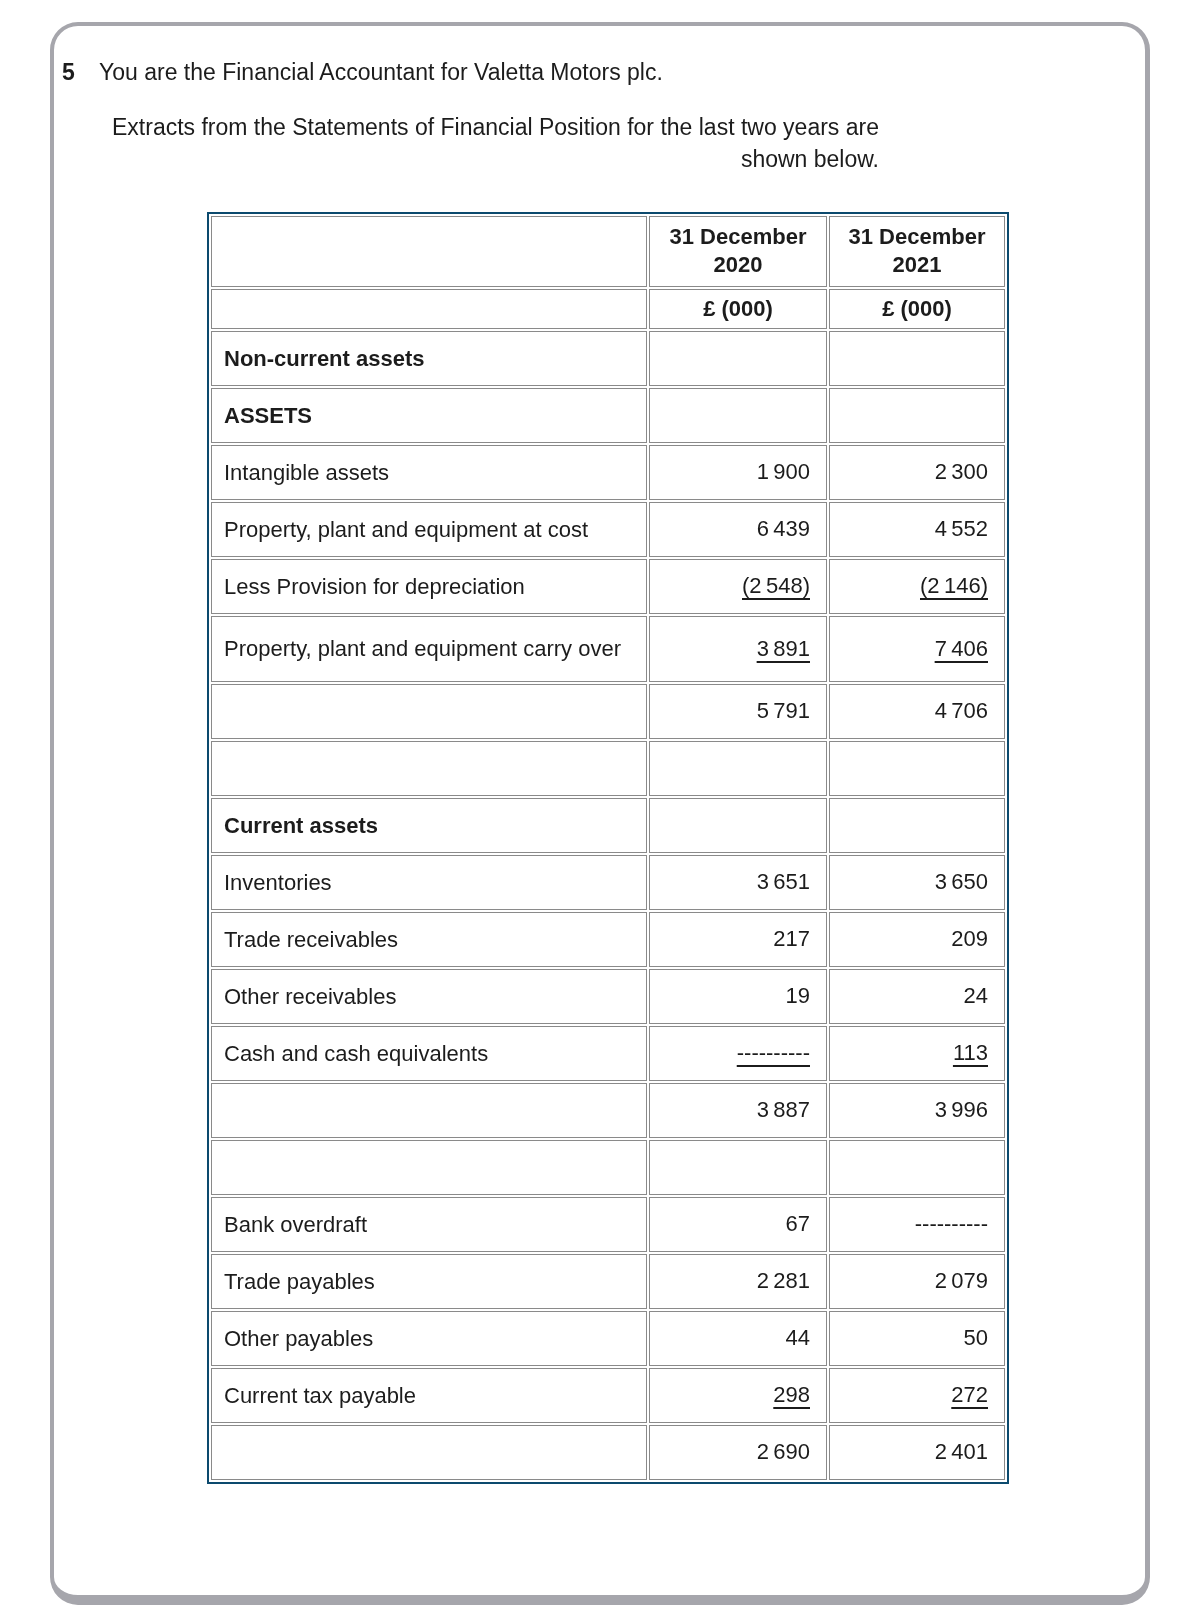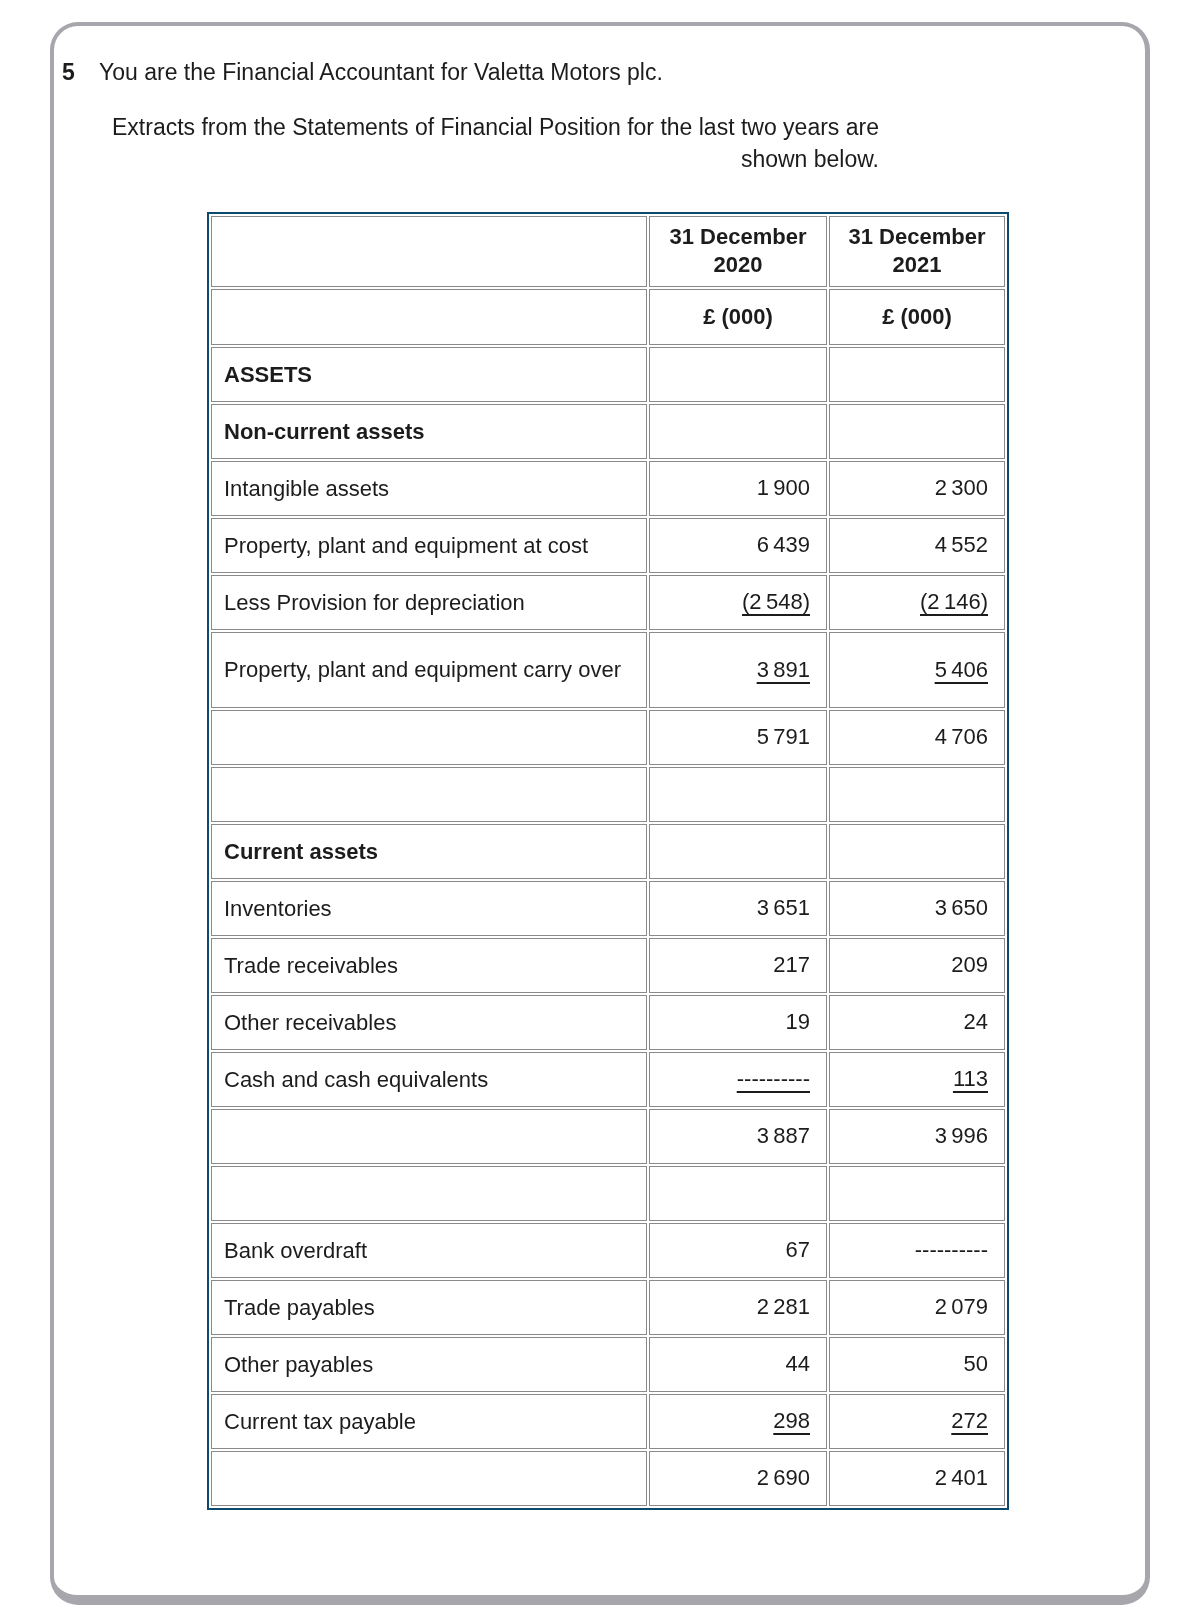--- a/index.html
+++ b/index.html
@@ -79,23 +79,23 @@
     text-align:right;
     padding:4px 16px 4px 20px;
     white-space:nowrap;
   }
   td.unit{
     font-weight:bold;
     text-align:center;
     padding:4px 10px;
   }
   tr.h-head{height:66px;}
-  tr.h-unit{height:56px;}
+  tr.h-unit{height:40px;}
   tr.h-std{height:55px;}
-  tr.h-tall{height:76px;}
+  tr.h-tall{height:66px;}
   .u{
     text-decoration:underline;
     text-underline-offset:5px;
     text-decoration-thickness:1.5px;
   }
 </style>
 </head>
 <body>
 
 <div class="page-box">
@@ -121,27 +121,27 @@
       <th class="colhead">31 December 2021</th>
     </tr>
 
     <tr class="h-unit">
       <td class="label"></td>
       <td class="unit">£ (000)</td>
       <td class="unit">£ (000)</td>
     </tr>
 
     <tr class="h-std">
+      <td class="label sec">Non-current assets</td>
+      <td class="val"></td>
+      <td class="val"></td>
+    </tr>
+
+    <tr class="h-std">
       <td class="label sec">ASSETS</td>
-      <td class="val"></td>
-      <td class="val"></td>
-    </tr>
-
-    <tr class="h-std">
-      <td class="label sec">Non-current assets</td>
       <td class="val"></td>
       <td class="val"></td>
     </tr>
 
     <tr class="h-std">
       <td class="label">Intangible assets</td>
       <td class="val">1 900</td>
       <td class="val">2 300</td>
     </tr>
 
@@ -153,21 +153,21 @@
 
     <tr class="h-std">
       <td class="label">Less Provision for depreciation</td>
       <td class="val"><span class="u">(2 548)</span></td>
       <td class="val"><span class="u">(2 146)</span></td>
     </tr>
 
     <tr class="h-tall">
       <td class="label">Property, plant and equipment carry over</td>
       <td class="val"><span class="u">3 891</span></td>
-      <td class="val"><span class="u">5 406</span></td>
+      <td class="val"><span class="u">7 406</span></td>
     </tr>
 
     <tr class="h-std">
       <td class="label"></td>
       <td class="val">5 791</td>
       <td class="val">4 706</td>
     </tr>
 
     <tr class="h-std">
       <td class="label"></td>

